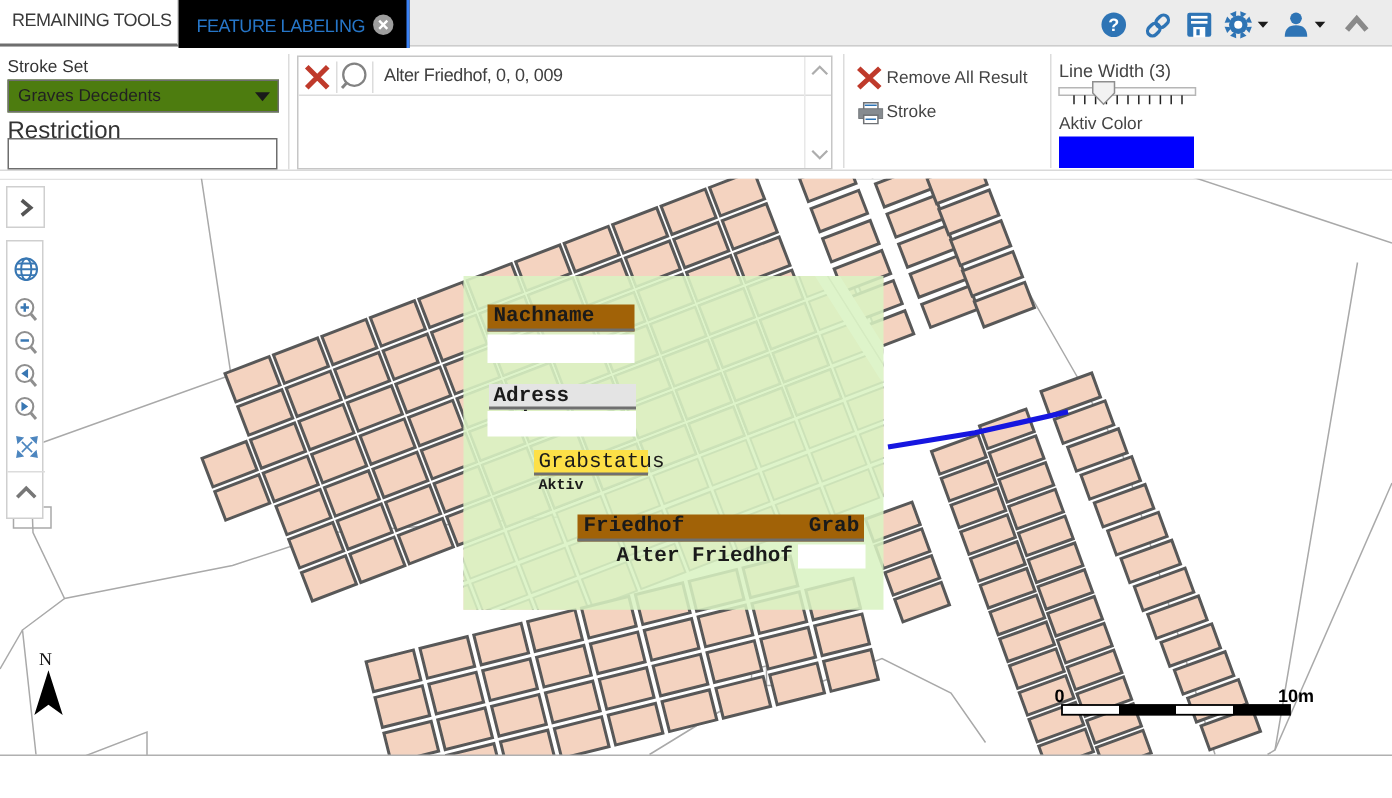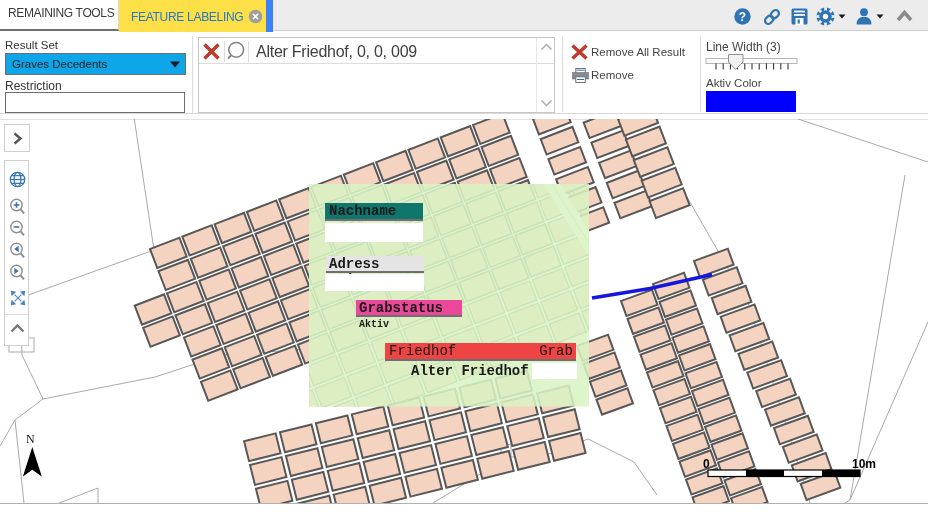--- a/index.html
+++ b/index.html
@@ -4,21 +4,21 @@
 html,body{width:928px;height:532px;overflow:hidden;background:#fff;
  font-family:"Liberation Sans",sans-serif;-webkit-font-smoothing:antialiased}
 .abs{position:absolute}
 </style></head>
 <body>
 
 <div class="abs" style="left:0;top:0;width:928px;height:31px;background:#ececec;border-bottom:1px solid #cdcdcd"></div>
 <div class="abs" style="left:0;top:0;width:119px;height:31px;background:#fff;border-right:1px solid #d8d8d8;border-bottom:2px solid #6e6e6e">
  <div class="abs" style="left:8px;top:6px;font-size:12px;color:#3a3a3a;white-space:nowrap;letter-spacing:-0.35px">REMAINING TOOLS</div>
 </div>
-<div class="abs" style="left:119px;top:0;width:154px;height:32px;background:#fde047;border-right:7px solid #3b82f6">
+<div class="abs" style="left:119px;top:0;width:154px;height:32px;background:#000000;border-right:2px solid #3b82f6">
  <div class="abs" style="left:12px;top:10px;font-size:12px;color:#2676c8;white-space:nowrap;letter-spacing:-0.3px">FEATURE LABELING</div>
  <svg class="abs" style="left:129px;top:9px" width="15" height="15">
       <circle cx="7.5" cy="7.5" r="6.8" fill="#9e9e9e"></circle>
       <path d="M4.8,4.8 L10.2,10.2 M10.2,4.8 L4.8,10.2" stroke="#fff" stroke-width="1.6"></path>
     </svg>
 </div>
 
 <svg class="abs" style="left:734px;top:8px" width="17" height="17">
     <circle cx="8.5" cy="8.5" r="8.2" fill="#2e74b5"></circle>
     <text x="8.5" y="12.6" font-size="12" font-weight="bold" fill="#fff" text-anchor="middle" font-family="Liberation Sans">?</text>
@@ -56,43 +56,43 @@
   <circle cx="9" cy="5.2" r="3.9"></circle>
   <path d="M1.5,17.5 Q1.5,9.8 9,9.8 Q16.5,9.8 16.5,17.5 Z"></path>
  </g>
  <polygon points="21.5,7.5 28.5,7.5 25,11.5" fill="#1a1a1a"></polygon>
 </svg>
 <svg class="abs" style="left:896px;top:9px" width="17" height="13">
     <polyline points="2,11 8.5,3.5 15,11" fill="none" stroke="#8a8a8a" stroke-width="3.6"></polyline>
   </svg>
 
 <div class="abs" style="left:0;top:32px;width:928px;height:82px;background:#fff;border-bottom:1px solid #d9d9d9"></div>
-<div class="abs" style="left:5px;top:39px;font-size:11.5px;color:#333">Result Set</div>
-<div class="abs" style="left:5px;top:53px;width:181px;height:22px;background:#0ea5e9;border:1px solid #6e6e6e">
+<div class="abs" style="left:5px;top:39px;font-size:11.5px;color:#333">Stroke Set</div>
+<div class="abs" style="left:5px;top:53px;width:181px;height:22px;background:#4d7c0f;border:1px solid #6e6e6e">
  <div class="abs" style="left:6px;top:4px;font-size:11.5px;color:#222">Graves Decedents</div>
  <svg class="abs" style="left:164px;top:7px" width="10" height="7">
       <polygon points="0,0.5 10,0.5 5,6.5" fill="#1a1a1a"></polygon>
     </svg>
 </div>
-<div class="abs" style="left:5px;top:79px;font-size:12px;color:#333">Restriction</div>
+<div class="abs" style="left:5px;top:79px;font-size:16px;color:#333">Restriction</div>
 <div class="abs" style="left:5px;top:92px;width:180px;height:21px;background:#fff;border:1px solid #6e6e6e"></div>
 
 <div class="abs" style="left:192px;top:36px;width:1px;height:77px;background:#dcdcdc"></div>
 <div class="abs" style="left:198px;top:37px;width:357px;height:76px;background:#fff;border:1px solid #c6c6c6">
  <div class="abs" style="left:0;top:0;width:355px;height:26px;border-bottom:1px solid #dcdcdc"></div>
  <svg class="abs" style="left:4px;top:5px" width="17" height="17">
       <path d="M1.5,1.5 L15.5,15.5 M15.5,1.5 L1.5,15.5" stroke="#bf3a2b" stroke-width="3.4"></path>
     </svg>
  <div class="abs" style="left:24.5px;top:3px;width:1px;height:21px;background:#dcdcdc"></div>
  <svg class="abs" style="left:26px;top:3px" width="21" height="21">
   <circle cx="11.2" cy="8.8" r="7.4" fill="none" stroke="#828282" stroke-width="1.5"></circle>
   <line x1="5.9" y1="14.5" x2="3" y2="17.6" stroke="#828282" stroke-width="2"></line>
  </svg>
  <div class="abs" style="left:48.5px;top:3px;width:1px;height:21px;background:#dcdcdc"></div>
- <div class="abs" style="left:57px;top:5px;font-size:16px;letter-spacing:-0.25px;color:#404040">Alter Friedhof, 0, 0, 009</div>
+ <div class="abs" style="left:57px;top:5px;font-size:12px;letter-spacing:-0.25px;color:#404040">Alter Friedhof, 0, 0, 009</div>
  <div class="abs" style="left:337px;top:0;width:1px;height:74px;background:#e8e8e8"></div>
  <svg class="abs" style="left:341px;top:5px" width="13" height="8">
       <polyline points="1.5,6.5 6.5,1.5 11.5,6.5" fill="none" stroke="#adadad" stroke-width="1.5"></polyline>
     </svg>
  <svg class="abs" style="left:341px;top:61px" width="13" height="8">
       <polyline points="1.5,1.5 6.5,6.5 11.5,1.5" fill="none" stroke="#adadad" stroke-width="1.5"></polyline>
     </svg>
 </div>
 
 <div class="abs" style="left:562px;top:36px;width:1px;height:76px;background:#dcdcdc"></div>
@@ -100,21 +100,21 @@
     <path d="M1.5,1.5 L15.5,14.5 M15.5,1.5 L1.5,14.5" stroke="#bf3a2b" stroke-width="3.4"></path>
   </svg>
 <div class="abs" style="left:591px;top:46px;font-size:11.5px;color:#444">Remove All Result</div>
 <svg class="abs" style="left:572px;top:68px" width="17" height="15">
  <rect x="3.8" y="0.5" width="9.5" height="5" fill="#fff" stroke="#6f7276" stroke-width="1"></rect>
  <line x1="4.5" y1="2.2" x2="12.5" y2="2.2" stroke="#2e74b5" stroke-width="1"></line>
  <rect x="0.5" y="4.5" width="16" height="6.5" fill="#868b90" stroke="#6f7276" stroke-width="0.6"></rect>
  <rect x="3.8" y="8.8" width="9.5" height="5.7" fill="#fff" stroke="#6f7276" stroke-width="1"></rect>
  <line x1="5" y1="11.5" x2="12" y2="11.5" stroke="#2e74b5" stroke-width="1"></line>
 </svg>
-<div class="abs" style="left:591px;top:69px;font-size:11.5px;color:#444">Remove</div>
+<div class="abs" style="left:591px;top:69px;font-size:11.5px;color:#444">Stroke</div>
 
 <div class="abs" style="left:700px;top:36px;width:1px;height:76px;background:#dcdcdc"></div>
 <div class="abs" style="left:706px;top:40px;font-size:12px;color:#444">Line Width (3)</div>
 <svg class="abs" style="left:705px;top:53px" width="95" height="18">
  <rect x="1" y="5.5" width="91" height="5" fill="#fdfdfd" stroke="#b6b6b6" stroke-width="1"></rect>
  <g stroke="#222" stroke-width="1">
   <line x1="11.0" y1="10.5" x2="11.0" y2="16.5"></line>
 <line x1="18.2" y1="10.5" x2="18.2" y2="16.5"></line>
 <line x1="25.4" y1="10.5" x2="25.4" y2="16.5"></line>
 <line x1="32.6" y1="10.5" x2="32.6" y2="16.5"></line>
@@ -571,21 +571,21 @@
    <polygon points="2.4,15.6 6,15 3,12"></polygon>
    <polygon points="15.6,15.6 12,15 15,12"></polygon>
   </g>
     </svg>
  <div class="abs" style="left:0;top:153px;width:25px;height:1px;background:#dcdcdc"></div>
  <svg class="abs" style="left:5px;top:162px" width="15" height="11">
       <polyline points="1.5,8.5 7.5,2.5 13.5,8.5" fill="none" stroke="#777" stroke-width="2.4"></polyline>
     </svg>
 </div>
 
-<div class="abs" style="left:325px;top:203px;width:98px;height:18px;background:#0f766e;border-bottom:2px solid #6f6f6f;font-family:'Liberation Mono',monospace;font-size:14px;font-weight:bold;color:#1a1a1a;line-height:17px;padding-left:4px">Nachname</div>
+<div class="abs" style="left:325px;top:203px;width:98px;height:18px;background:#a16207;border-bottom:2px solid #6f6f6f;font-family:'Liberation Mono',monospace;font-size:14px;font-weight:bold;color:#1a1a1a;line-height:17px;padding-left:4px">Nachname</div>
 <div class="abs" style="left:325px;top:222.5px;width:98px;height:19px;background:#fff"></div>
 <div class="abs" style="left:326px;top:255.5px;width:98px;height:17.5px;background:#e4e4e4;border-bottom:2px solid #6f6f6f;font-family:'Liberation Mono',monospace;font-size:14px;font-weight:bold;color:#1a1a1a;line-height:16.5px;padding-left:3px">Adress Print</div>
 <div class="abs" style="left:325px;top:274px;width:99px;height:17px;background:#fff"></div>
-<div class="abs" style="left:356px;top:299.5px;width:106px;height:17.5px;background:#ec4899;border-bottom:2px solid #6f6f6f;font-family:'Liberation Mono',monospace;font-size:14px;font-weight:bold;color:#1a1a1a;line-height:16.5px;padding-left:3px">Grabstatus</div>
+<div class="abs" style="left:356px;top:299.5px;width:76px;height:17.5px;background:#fde047;border-bottom:2px solid #6f6f6f;font-family:'Liberation Mono',monospace;font-size:14px;font-weight:normal;color:#1a1a1a;line-height:16.5px;padding-left:3px">Grabstatus</div>
 <div class="abs" style="left:359px;top:319px;font-family:'Liberation Mono',monospace;font-size:10px;font-weight:bold;color:#1a1a1a">Aktiv</div>
-<div class="abs" style="left:385px;top:343px;width:191px;height:18px;background:#ef4444;border-bottom:2px solid #6f6f6f;font-family:'Liberation Mono',monospace;font-size:14px;font-weight:normal;color:#1a1a1a;line-height:17px;padding-left:4px">Friedhof<span style="padding-left:83px">Grab</span></div>
+<div class="abs" style="left:385px;top:343px;width:191px;height:18px;background:#a16207;border-bottom:2px solid #6f6f6f;font-family:'Liberation Mono',monospace;font-size:14px;font-weight:bold;color:#1a1a1a;line-height:17px;padding-left:4px">Friedhof<span style="padding-left:83px">Grab</span></div>
 <div class="abs" style="left:411px;top:363px;font-family:'Liberation Mono',monospace;font-size:14px;font-weight:bold;color:#1a1a1a">Alter Friedhof</div>
 <div class="abs" style="left:532px;top:362.7px;width:45px;height:16.5px;background:#fff"></div>
 
 </body></html>

